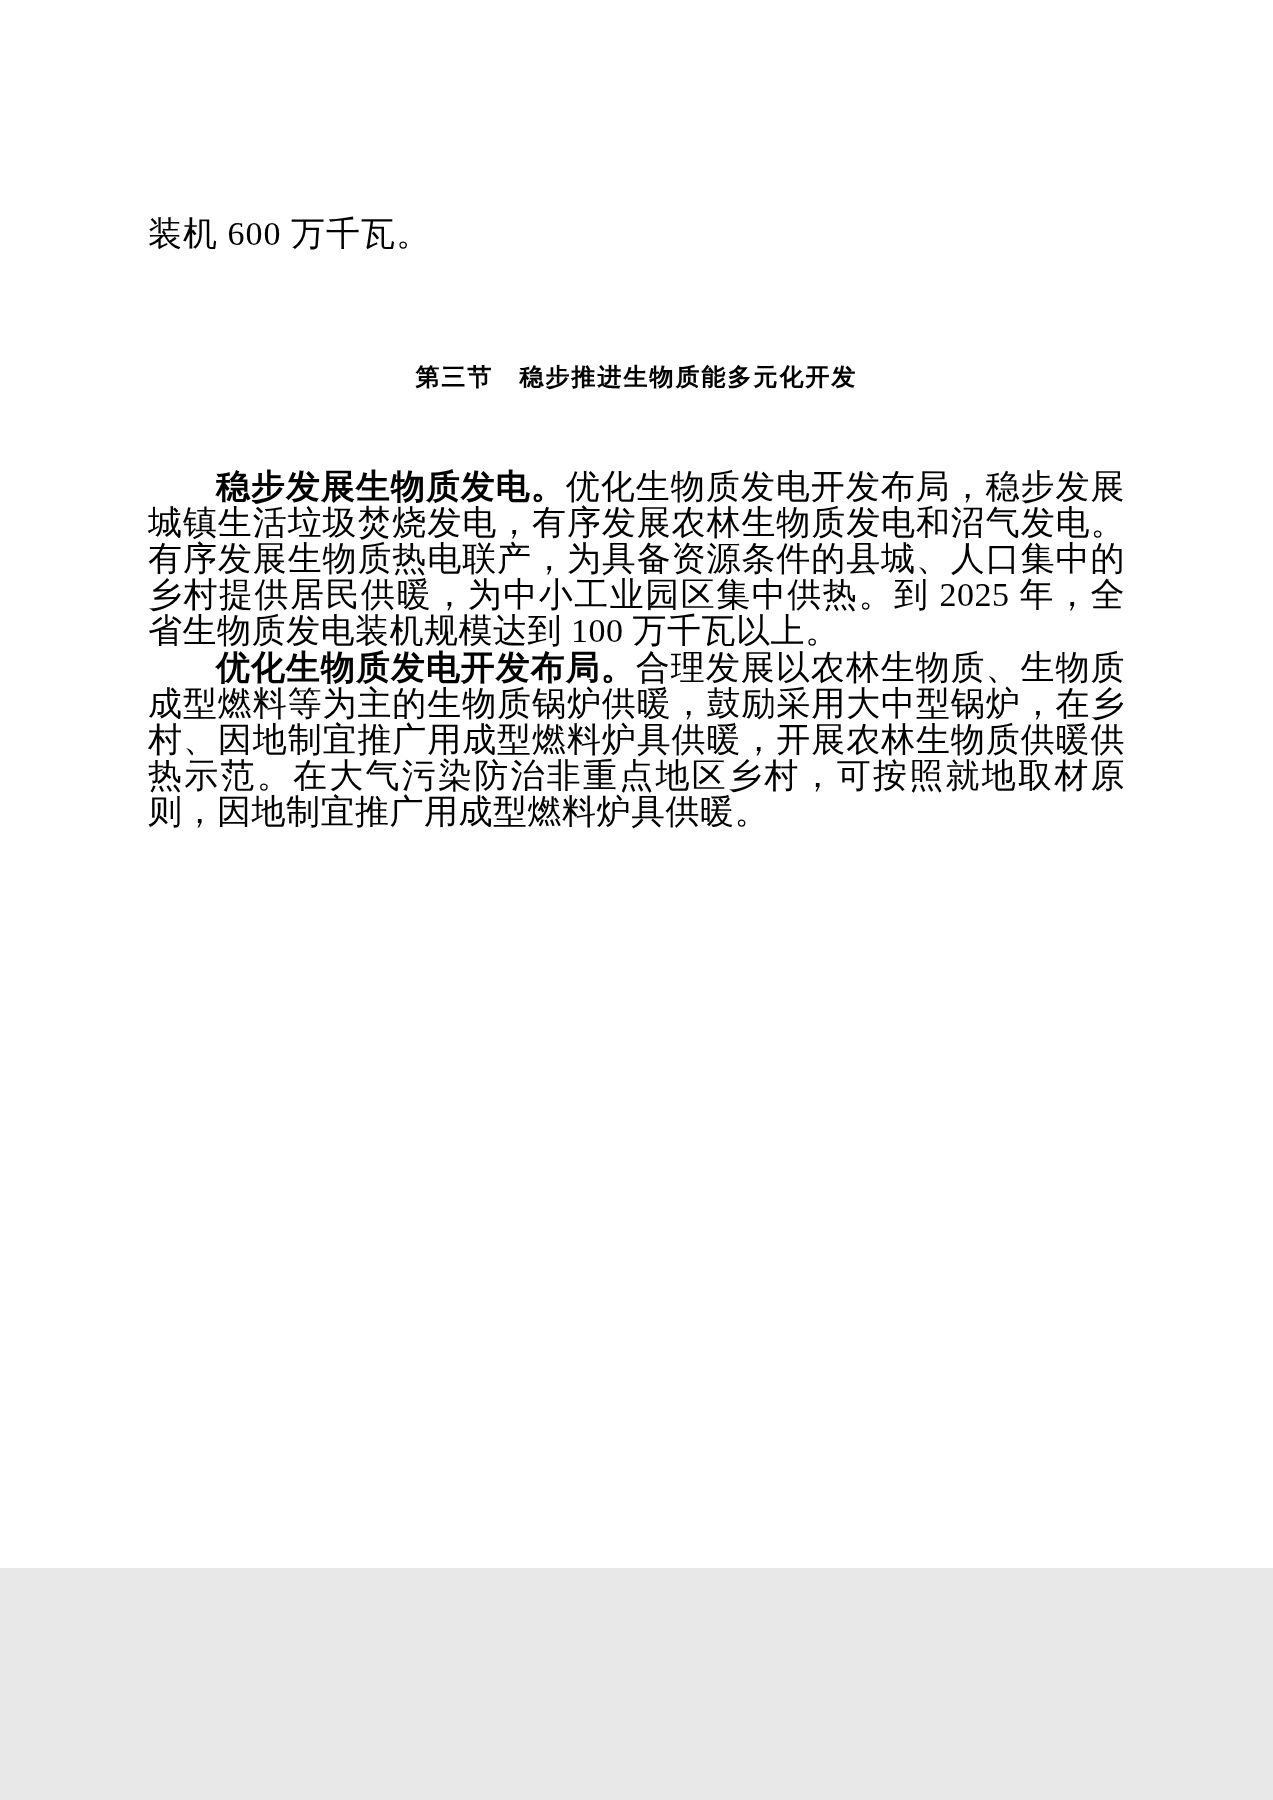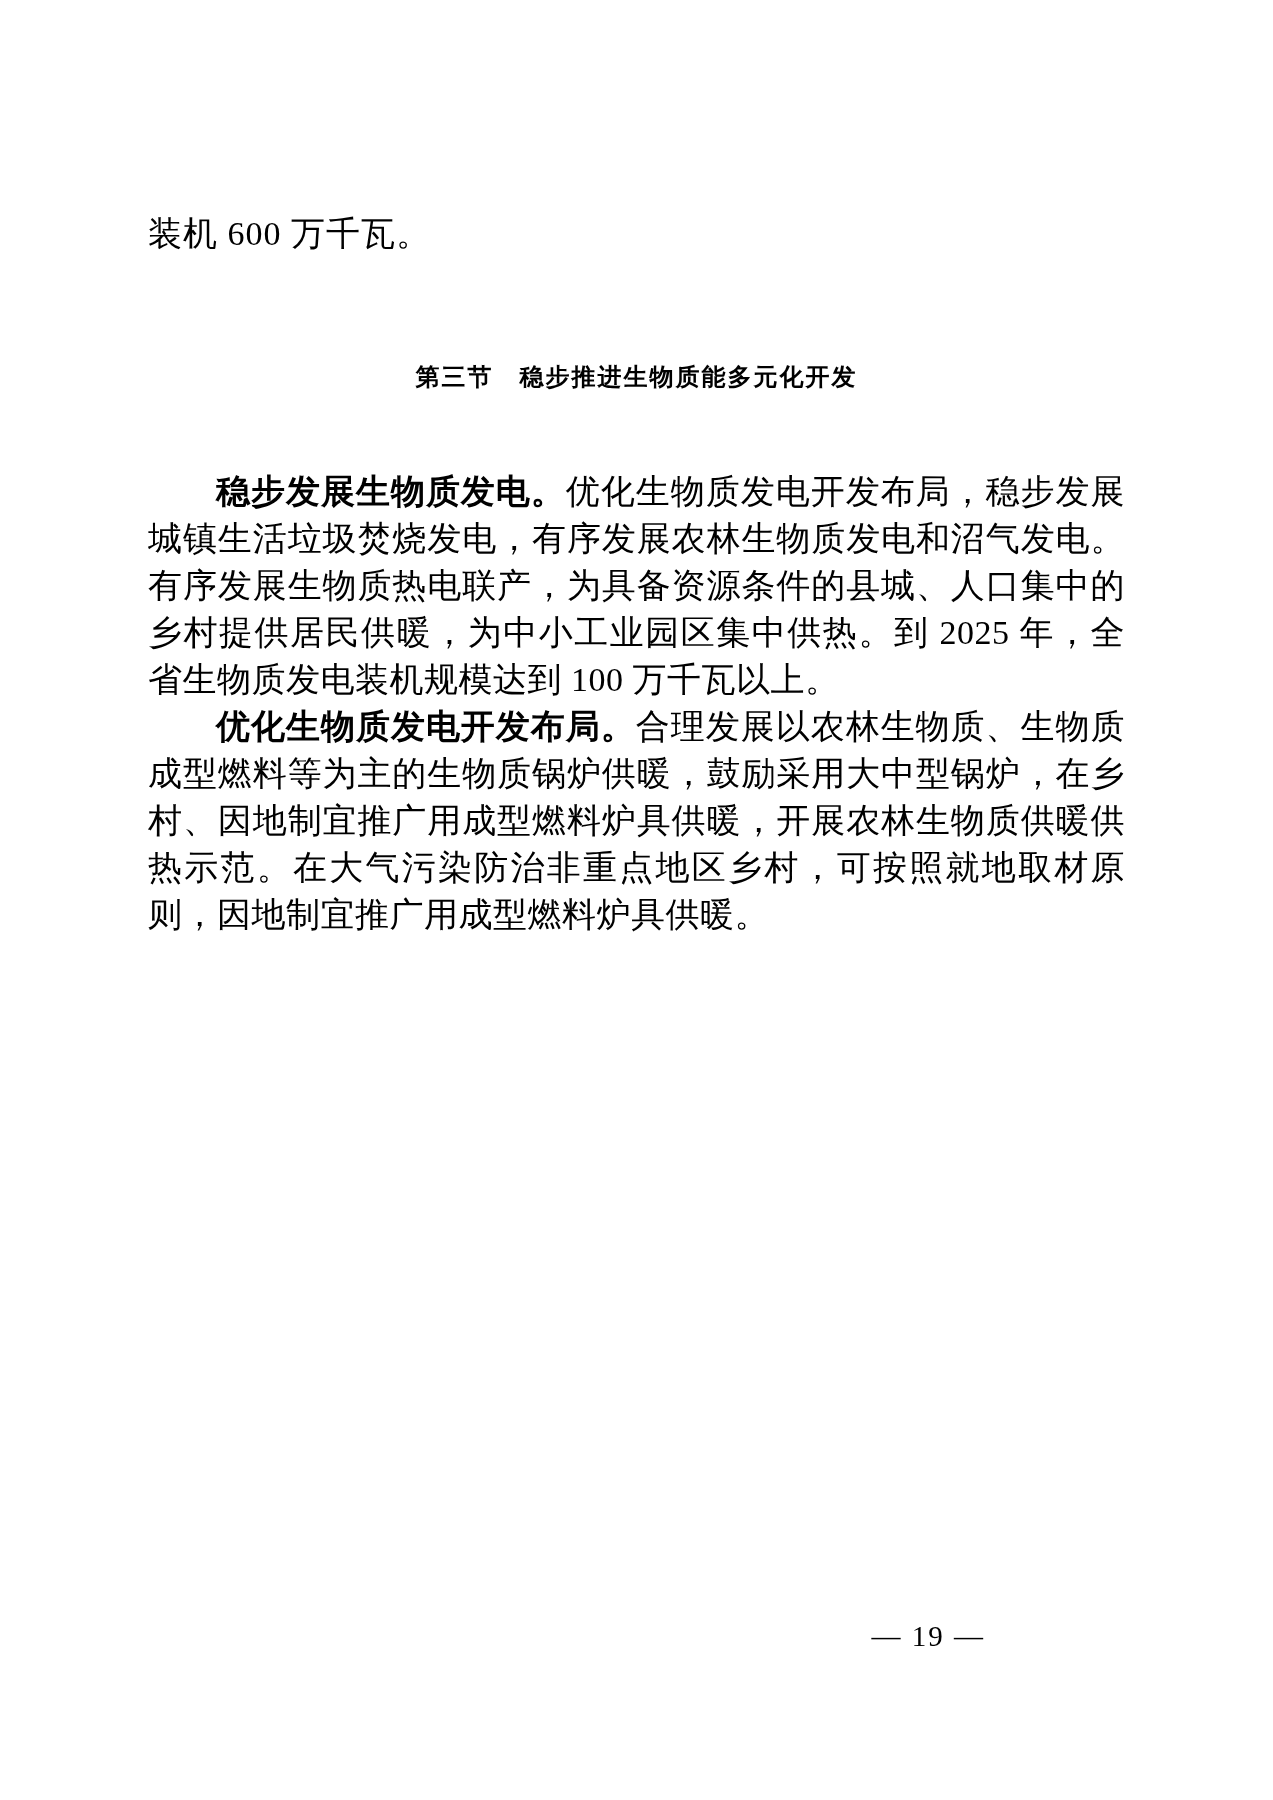--- a/index.html
+++ b/index.html
@@ -3,21 +3,21 @@
 <meta charset="utf-8">
 <style>
   html, body {
     margin: 0;
     padding: 0;
     background: #e8e8e8;
   }
   .page {
     position: relative;
     width: 1273px;
-    height: 1800px;
+    height: 1568px;
     margin: 0 auto;
     background: #ffffff;
     color: #000000;
     font-family: "Liberation Serif", "DejaVu Serif", serif;
     overflow: hidden;
   }
   .content {
     position: absolute;
     left: 148px;
     right: 148px;
@@ -37,21 +37,21 @@
     text-align: center;
     letter-spacing: 2px;
     font-family: "Liberation Sans", "DejaVu Sans", sans-serif;
   }
   .body-text {
     margin-top: 63px;
   }
   .para {
     margin: 0;
     font-size: 34px;
-    line-height: 47px;
+    line-height: 36px;
     text-align: justify;
     text-justify: inter-character;
     text-indent: 2em;
     letter-spacing: 0.5px;
   }
   .para .lead {
     font-weight: bold;
     font-family: "Liberation Sans", "DejaVu Sans", sans-serif;
   }
   .footer-page-number {

